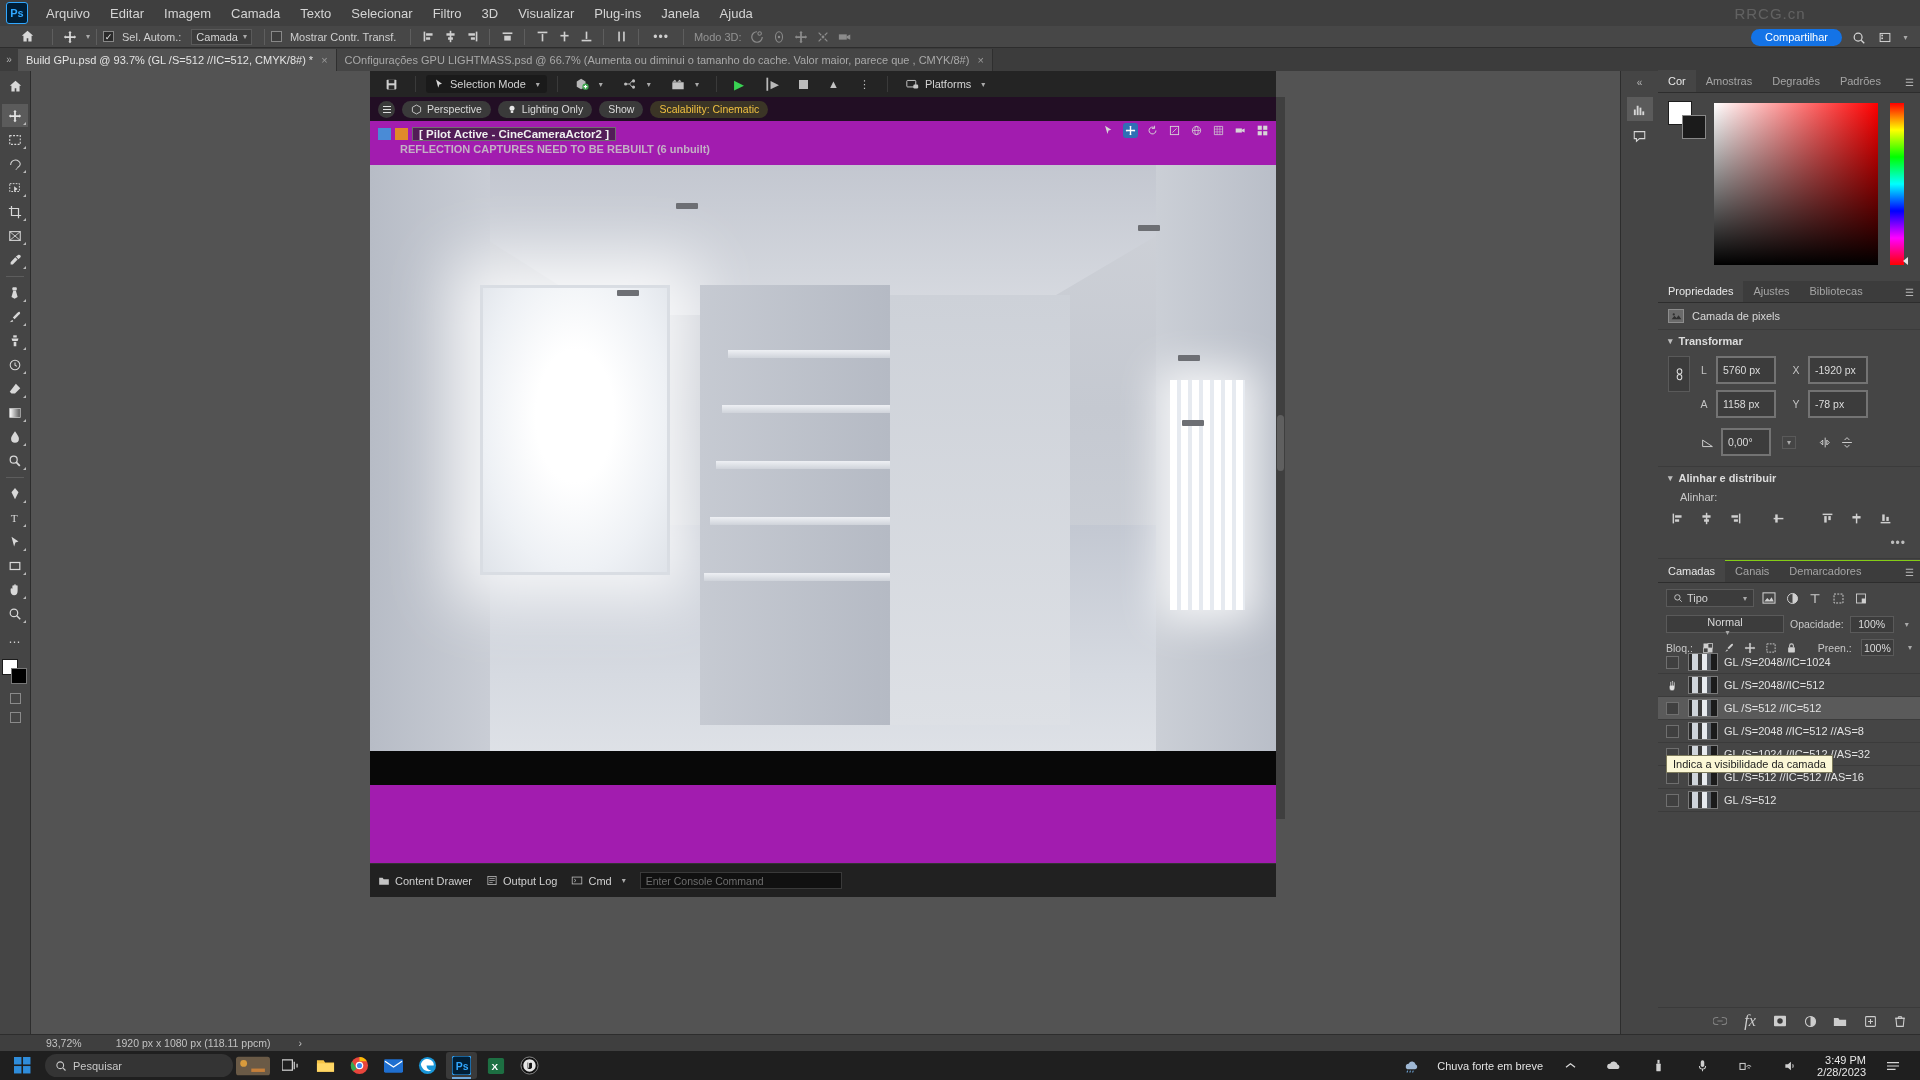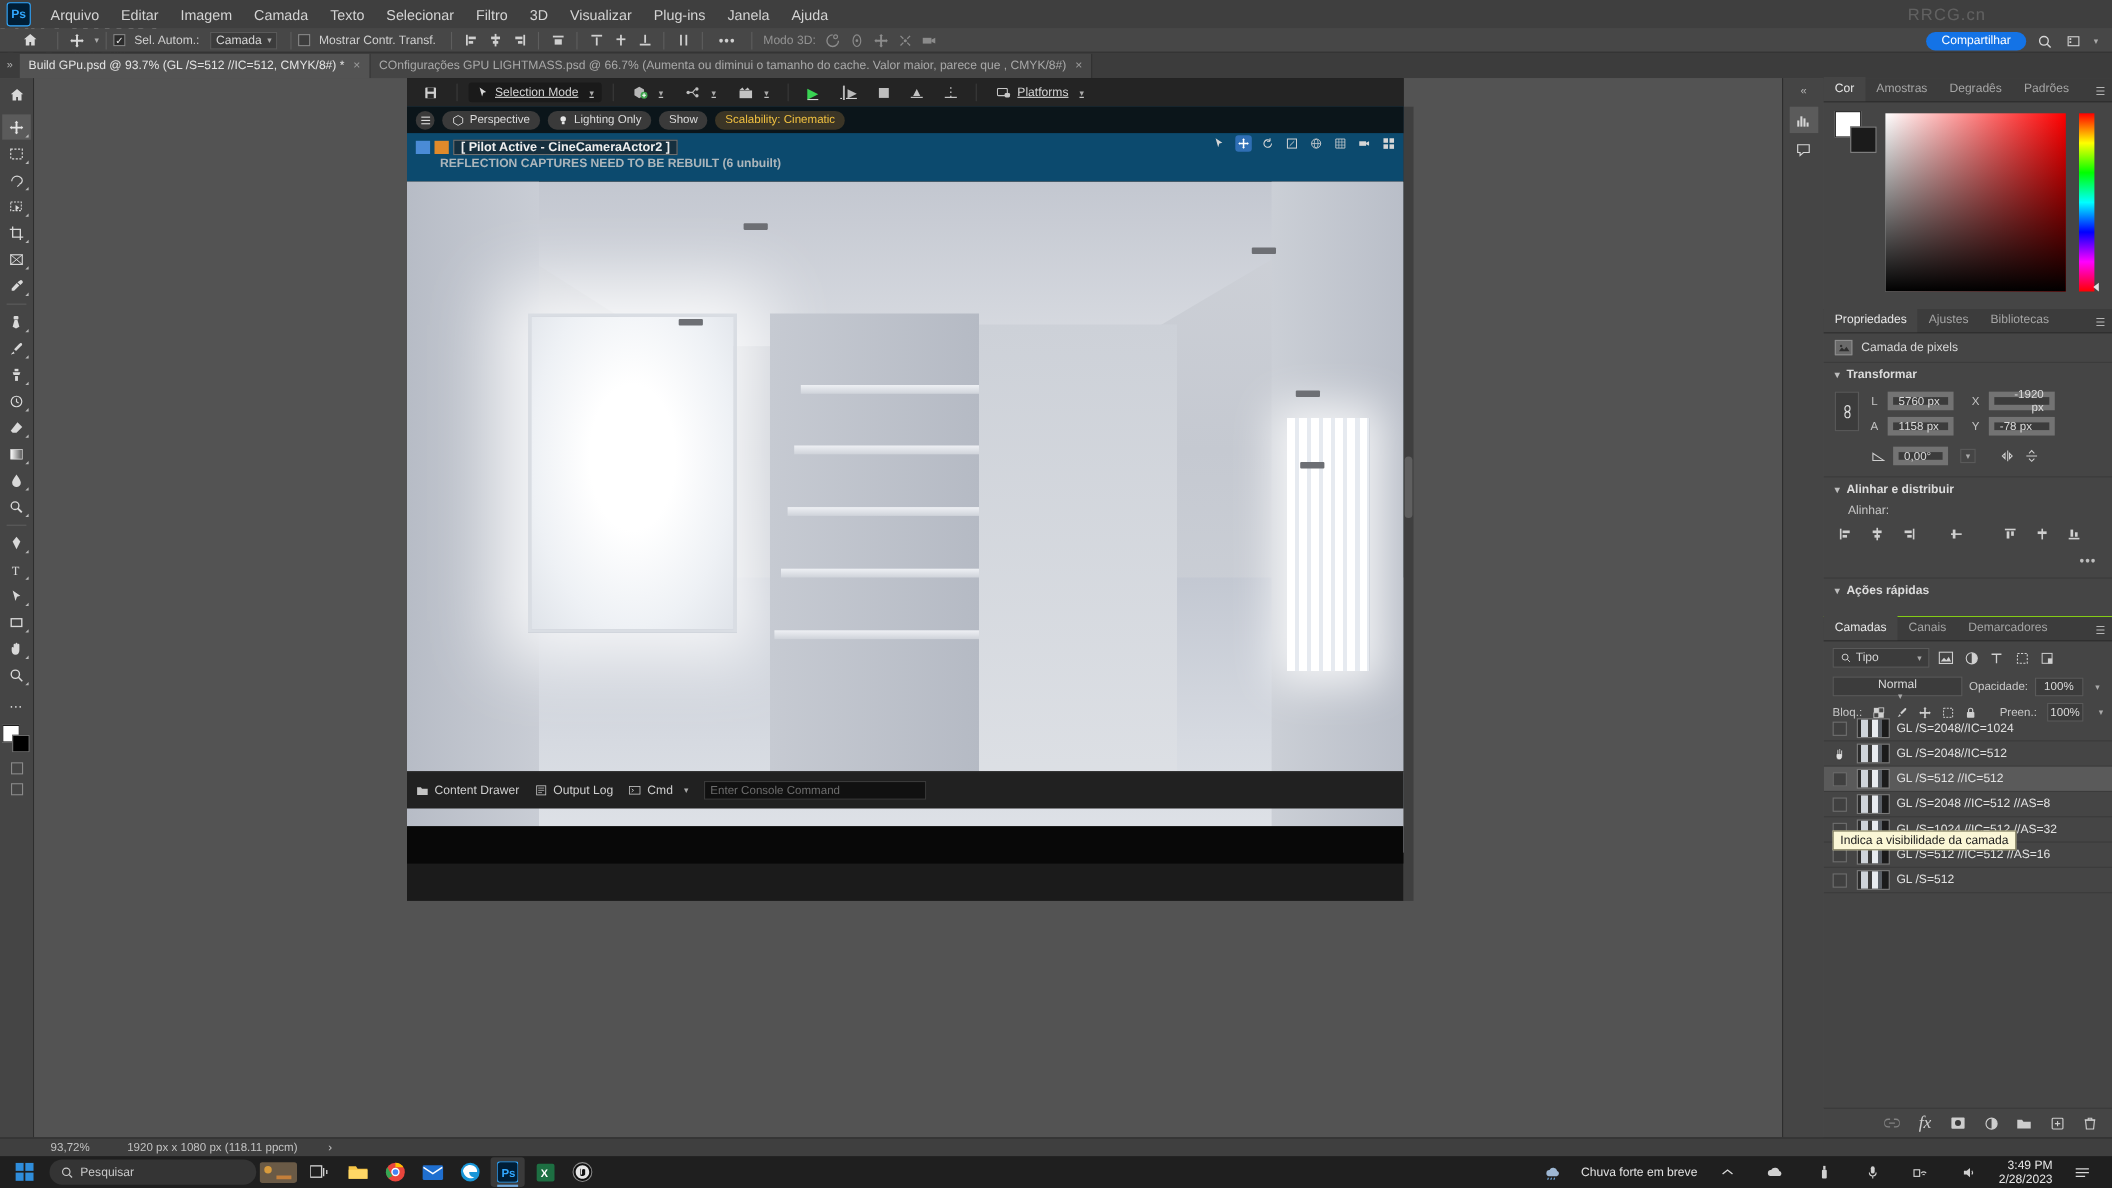--- a/index.html
+++ b/index.html
@@ -121,28 +121,28 @@
     background: #1b1b1b;
   }
   
   .ue-toolbar {
     position: absolute; left: 0; top: 0; width: 100%; height: 26px;
     background: #242424; display: flex; align-items: center; padding-left: 8px; gap: 6px;
   }
   .ue-btn {
     display: flex; align-items: center; gap: 5px;
     height: 18px; padding: 0 7px; border-radius: 3px;
-    font-size: 11px; color: #d4d4d4; background: transparent; text-decoration: underline;
+    font-size: 11px; color: #d4d4d4; background: transparent;
   }
   .ue-btn.dark { background: #1a1a1a; }
   .ue-sep { width: 1px; height: 16px; background: #3a3a3a; margin: 0 4px; }
   .ue-play { color: #39d353; font-size: 13px; }
   .ue-icon-sq { width: 9px; height: 9px; background: #bdbdbd; }
 
-  .ue-viewport { position: absolute; left: 0; top: 26px; width: 100%; height: 638px; background: #0c4a6e; padding-left: 27px; }
+  .ue-viewport { position: absolute; left: 0; top: 26px; width: 100%; height: 800px; background: #a21caf; padding-left: 27px; }
   .ue-vp-bar {
     position: absolute; left: 0; top: 0; width: 100%; height: 24px;
     display: flex; align-items: center; gap: 7px; padding-left: 8px; z-index: 5;
     background: rgba(12,12,12,0.85);
   }
   .vp-pill {
     display: flex; align-items: center; gap: 5px;
     background: #3a3a3a; border-radius: 10px; height: 17px; padding: 0 9px;
     font-size: 10.5px; color: #dadada; white-space: nowrap;
   }
@@ -256,21 +256,21 @@
   .prop-row-head { display:flex; align-items:center; gap:8px; padding:6px 10px; }
   .prop-thumb { width:16px; height:14px; background:#6a6a6a; border:1px solid #8d8d8d; display:flex; align-items:center; justify-content:center;}
   .prop-section {
     display:flex; align-items:center; gap:6px; padding:5px 10px; font-size:11px; color:#dcdcdc; font-weight:bold;
     border-top:1px solid #3b3b3b;
   }
   .chev { font-size:9px; color:#bdbdbd; }
   .transform-grid { padding:4px 10px 10px 10px; position:relative; }
   .tfield-row { display:flex; align-items:center; gap:6px; margin-bottom:6px; }
   .tfl { font-size:10.5px; color:#c4c4c4; width:12px; text-align:center; }
-  .tfi { background:#3c3c3c; border:5px solid #737373; height:17px; width:60px;
+  .tfi { background:#3c3c3c; border:2px solid #737373; height:28px; width:60px;
     font-size:10.5px; color:#dcdcdc; display:flex; align-items:center; padding:0 5px;text-align:right; }
   .link-btn { width:22px; height:36px; background:#3c3c3c; border:1px solid #5a5a5a;
     display:flex; align-items:center; justify-content:center; color:#d7d7d7; font-size:12px; }
   .align-icons { display:flex; gap:14px; padding:6px 12px 10px 12px; }
   .al-ic { width:15px; height:15px; display:flex; align-items:center; justify-content:center; color:#cfcfcf; }
   .dots-right { text-align:right; padding:0 14px 8px 0; color:#bdbdbd; letter-spacing:1px; }
 
   
   .layers-panel { position:absolute; left:0; right:0; top:489px; bottom:0; background:#454545; border-top:1px solid #84cc16; }
   .lp-filter { display:flex; align-items:center; gap:7px; padding:6px 8px; }

